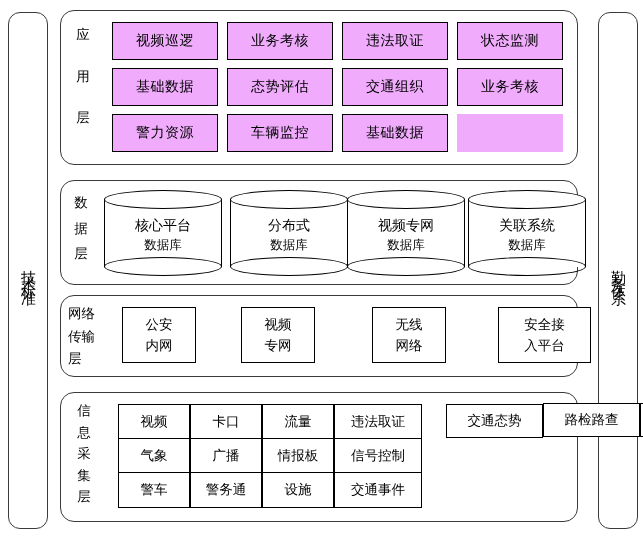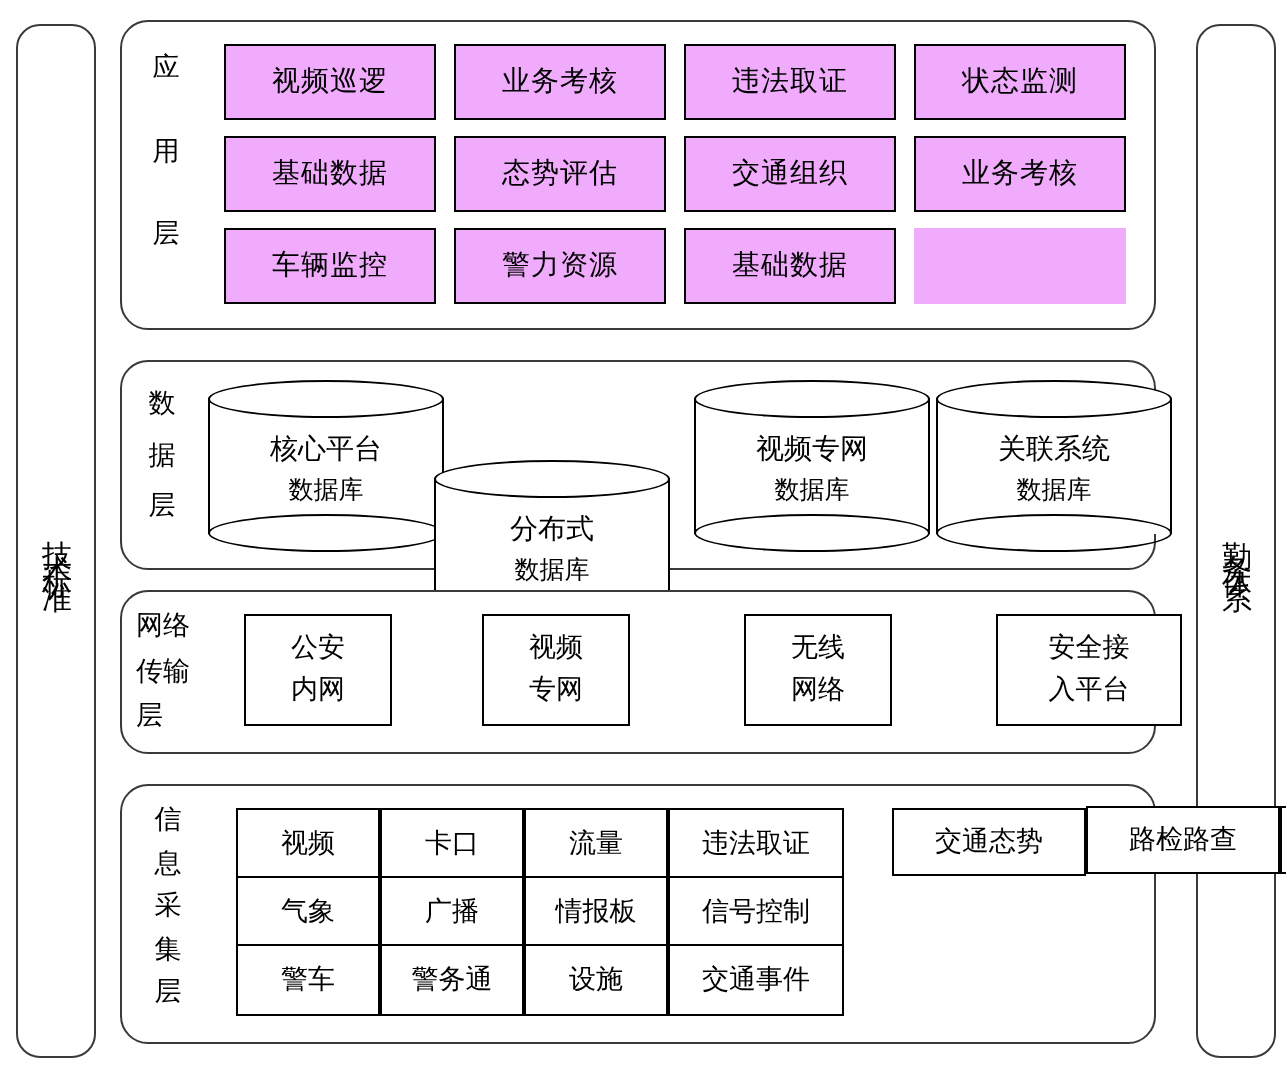--- a/index.html
+++ b/index.html
@@ -252,22 +252,22 @@
   </div>
   <div class="app-grid">
     <div class="app-box">视频巡逻</div>
     <div class="app-box">业务考核</div>
     <div class="app-box">违法取证</div>
     <div class="app-box">状态监测</div>
     <div class="app-box">基础数据</div>
     <div class="app-box">态势评估</div>
     <div class="app-box">交通组织</div>
     <div class="app-box">业务考核</div>
+    <div class="app-box">警力资源</div>
     <div class="app-box">车辆监控</div>
-    <div class="app-box">警力资源</div>
     <div class="app-box">基础数据</div>
     <div class="app-box empty"></div>
   </div>
 
   <div class="panel" id="panel-data"></div>
   <div class="layer-caption" id="cap-data">
     <span>数</span>
     <span>据</span>
     <span>层</span>
   </div>
@@ -276,21 +276,21 @@
     <div class="cyl" style="left:0px; width:118px;">
       <div class="cyl-body"></div>
       <div class="cyl-bottom"></div>
       <div class="cyl-top"></div>
       <div class="cyl-label">
         <span class="l1">核心平台</span>
         <span class="l2">数据库</span>
       </div>
     </div>
 
-    <div class="cyl" style="left:113px; width:118px;margin-top:40px;">
+    <div class="cyl" style="left:126px; width:118px;">
       <div class="cyl-body"></div>
       <div class="cyl-bottom"></div>
       <div class="cyl-top"></div>
       <div class="cyl-label">
         <span class="l1">分布式</span>
         <span class="l2">数据库</span>
       </div>
     </div>
 
     <div class="cyl" style="left:243px; width:118px;">

